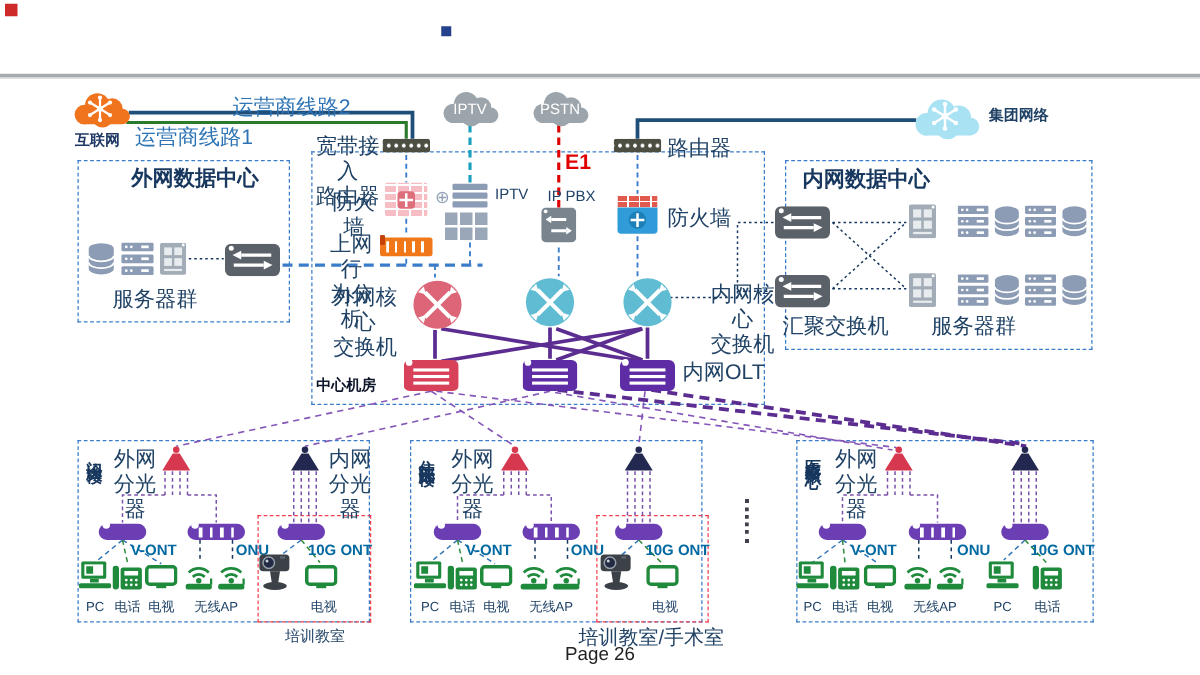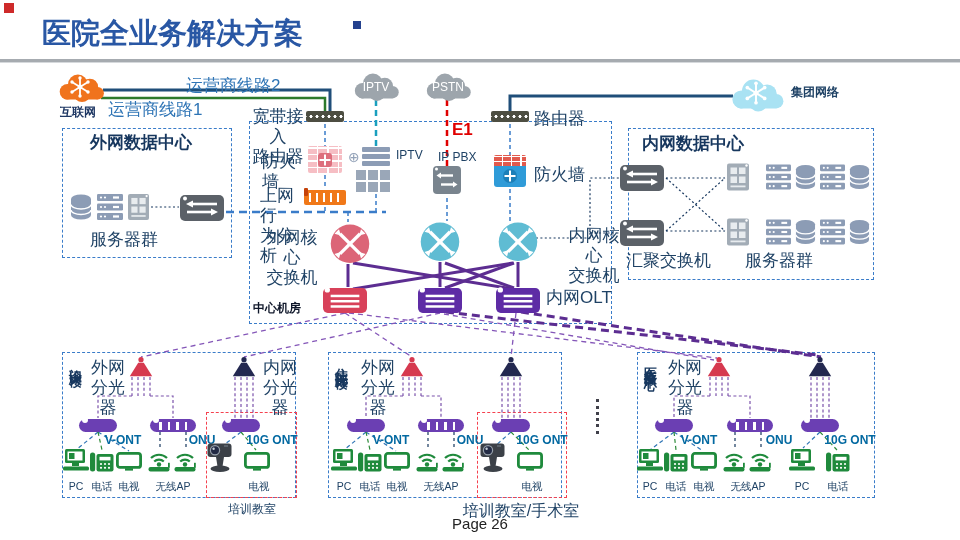--- a/index.html
+++ b/index.html
@@ -2,21 +2,21 @@
 <html><head>
 <meta charset="utf-8">
 <style>
   html,body{margin:0;padding:0;background:#fff;}
   #slide{position:relative;width:960px;height:540px;background:#fff;overflow:hidden;
          font-family:"Liberation Sans","DejaVu Sans",sans-serif;}
   .abs{position:absolute;}
   .lb{position:absolute;font-size:17px;color:#1F4265;line-height:1.18;white-space:pre-line;}
   .lb.b{font-weight:bold;}
   .lb.c{text-align:center;}
-  .lb.r{text-align:left;}
+  .lb.r{text-align:center;}
   .lb.bb{color:#0369a1;font-weight:bold;font-size:12px;}
   .lb.sm{font-size:10.5px;}
   .vert{writing-mode:vertical-rl;text-orientation:upright;letter-spacing:2px;
         font-weight:bold;font-size:13px;color:#17375E;position:absolute;}
   .dashbox{position:absolute;border:1.6px dashed #3A7CC9;}
   .redbox{position:absolute;border:1.6px dashed #F5414F;}
   .routerbar{position:absolute;background:#4D4E42;border-radius:2px;
     background-image:radial-gradient(circle at 3px 50%,#fff 1.4px,transparent 1.7px);
     background-size:6px 100%;background-position:2px 0;}
   .fw-pink{position:absolute;background:#F6BEC4;border-radius:2px;
@@ -195,21 +195,20 @@
         <circle cx="3.5" cy="3" r="1.5" fill="#fff"></circle>
       </symbol>
       <symbol id="i-cross" viewBox="0 0 14 14">
         <line x1="7" y1="1.5" x2="7" y2="12.5" stroke="#fff" stroke-width="2"></line>
         <line x1="1.5" y1="7" x2="12.5" y2="7" stroke="#fff" stroke-width="2"></line>
       </symbol>
     </defs>
   </svg>
 
   <div class="abs" style="left:4px;top:3px;width:10px;height:10px;background:#CE2A2A;"></div>
-  <div class="abs" style="left:42px;top:14px;font-size:29px;font-weight:bold;color:#2957A4;">医院全业务解决方案</div>
   <div class="abs" style="left:353px;top:21px;width:8px;height:8px;background:#24418E;"></div>
   <div class="abs" style="left:0;top:59px;width:960px;height:3px;background:#A6ABB0;"></div>
   <div class="abs" style="left:0;top:62px;width:960px;height:1px;background:#D6D9DC;"></div>
 
   <div class="dashbox" style="left:249px;top:121px;width:361px;height:201px;"></div>
   <div class="dashbox" style="left:62px;top:128px;width:168px;height:128px;"></div>
   <div class="dashbox" style="left:628px;top:128px;width:244px;height:150px;"></div>
   <div class="dashbox" style="left:62px;top:352px;width:232px;height:144px;"></div>
   <div class="dashbox" style="left:328px;top:352px;width:232px;height:144px;"></div>
   <div class="dashbox" style="left:637px;top:352px;width:236px;height:144px;"></div>

